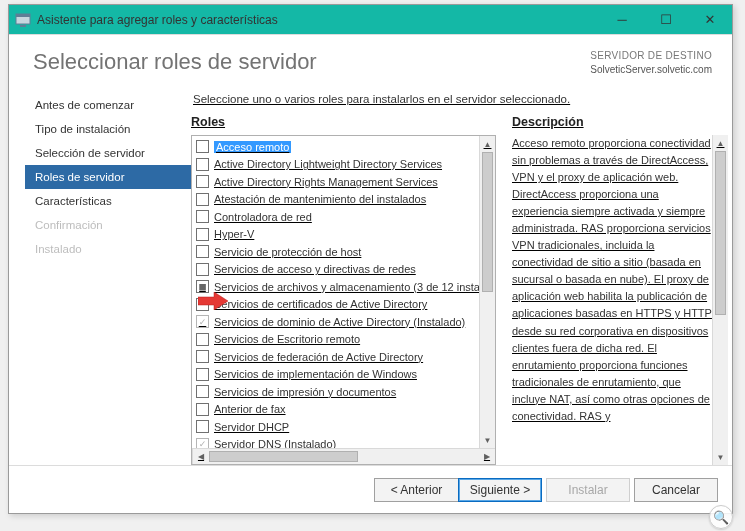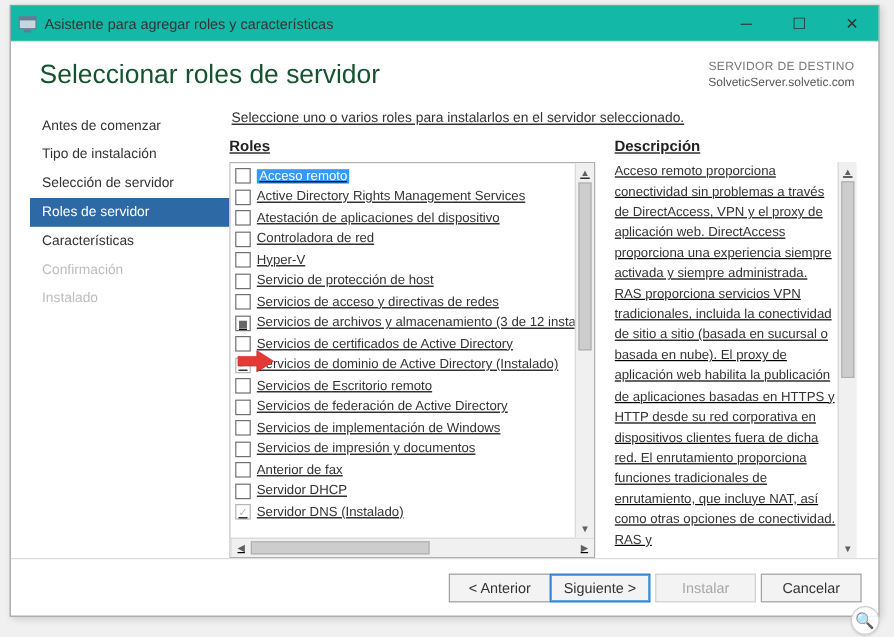--- a/index.html
+++ b/index.html
@@ -47,35 +47,35 @@
     color: #333;
   }
   .header-area {
     padding: 14px 20px 10px 24px;
     display: flex;
     align-items: flex-start;
   }
   .page-title {
     font-size: 22px;
     font-weight: 300;
-    color: #14532d;
+    color: #737373;
   }
   .destination {
     margin-left: auto;
     text-align: right;
     color: #555;
     font-size: 10px;
     line-height: 1.4;
   }
   .destination .d-label { color: #777; font-size: 10px; letter-spacing: 0.3px;}
   .content-area {
     flex: 1;
     display: flex;
     overflow: hidden;
-    padding: 0 18px 0 22px;
+    padding: 0 4px 0 22px;
   }
   .steps {
     width: 160px;
     padding-top: 6px;
   }
   .step {
     font-size: 11.5px;
     padding: 6px 4px;
     color: #555;
     cursor: pointer;
@@ -287,25 +287,29 @@
           <div class="col-title">Roles</div>
           <div class="roles-outer">
             <div class="roles-inner">
               <div class="roles-scroll" id="roles-container">
                   <div class="role-item">
                     <span class="cb"></span>
                     <span class="label highlight">Acceso remoto</span>
                   </div>
                   <div class="role-item">
                     <span class="cb"></span>
+                    <span class="label">Active Directory Lightweight Directory Services</span>
+                  </div>
+                  <div class="role-item">
+                    <span class="cb"></span>
                     <span class="label">Active Directory Rights Management Services</span>
                   </div>
                   <div class="role-item">
                     <span class="cb"></span>
-                    <span class="label">Atestación de aplicaciones del dispositivo</span>
+                    <span class="label">Atestación de mantenimiento del instalados</span>
                   </div>
                   <div class="role-item">
                     <span class="cb"></span>
                     <span class="label">Controladora de red</span>
                   </div>
                   <div class="role-item">
                     <span class="cb"></span>
                     <span class="label">Hyper-V</span>
                   </div>
                   <div class="role-item">

